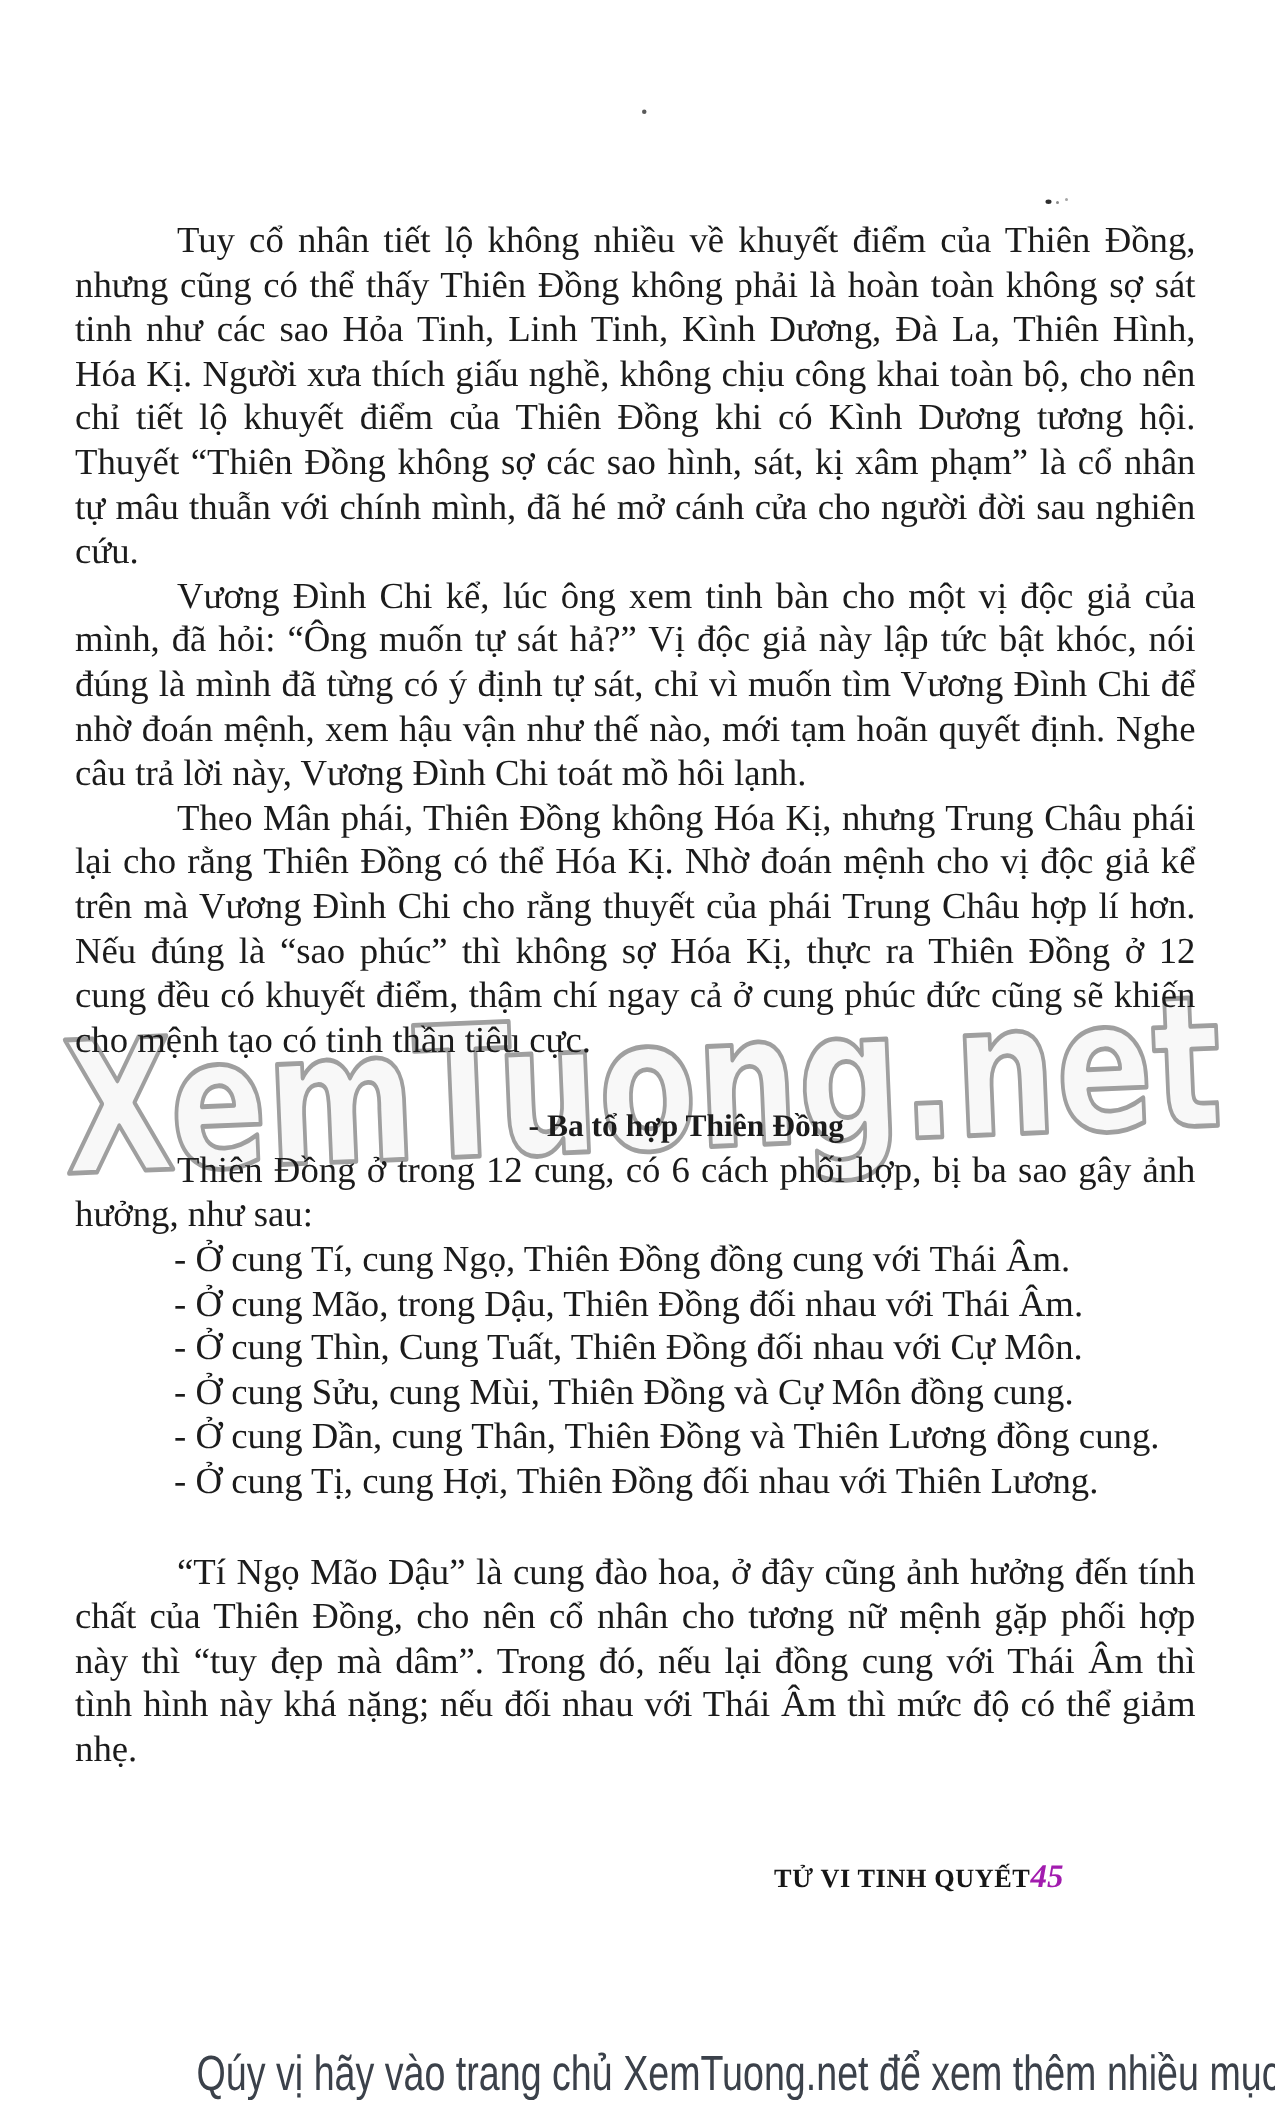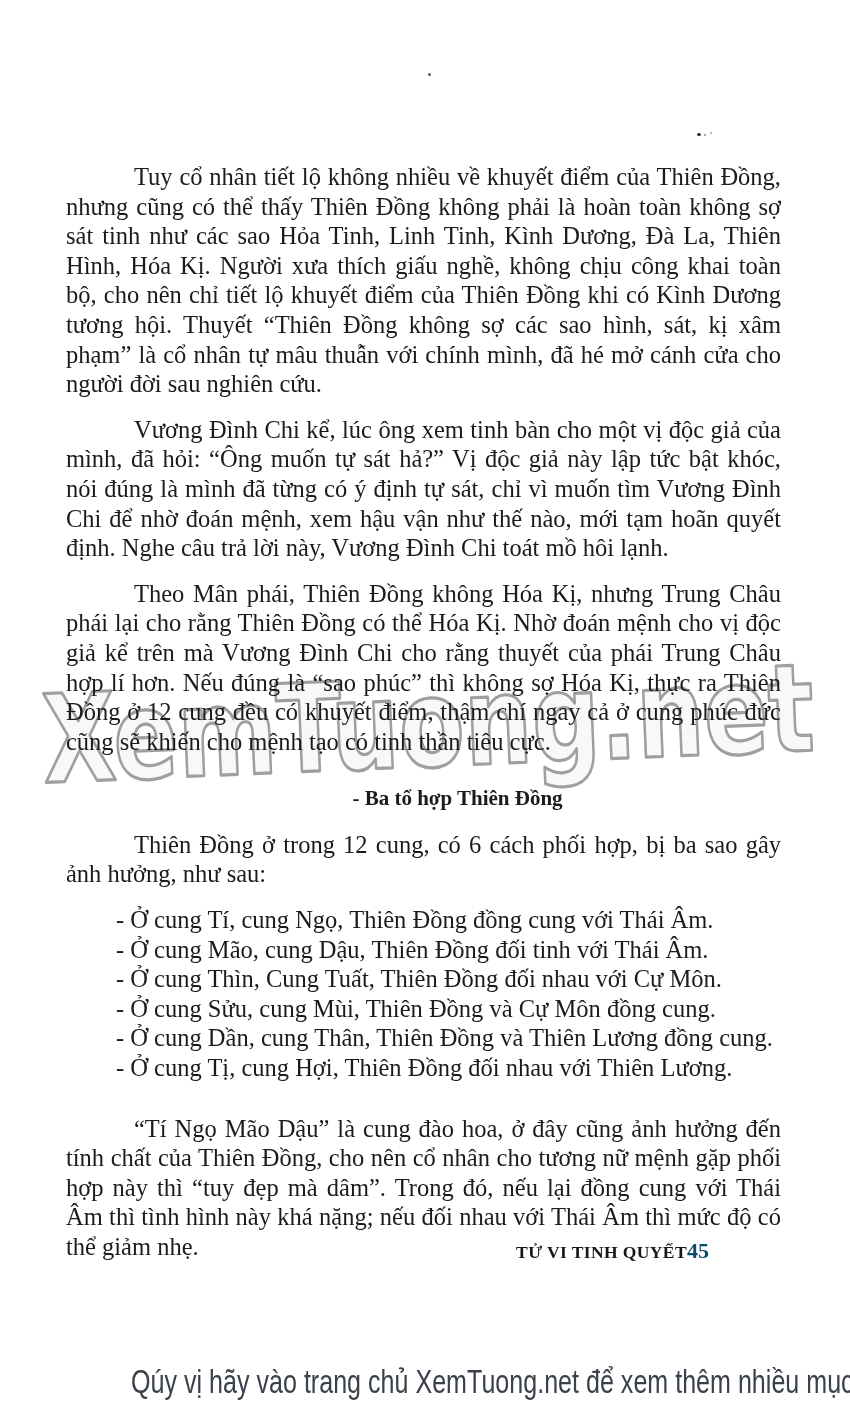--- a/index.html
+++ b/index.html
@@ -46,21 +46,21 @@
     left: 50px;
     right: 53px;
     top: 146px;
     z-index: 2;
     color: #1b1b1b;
     font-size: 24.5px;
     line-height: 29.6px;
     text-align: justify;
   }
   .para {
-    margin: 16px;
+    margin: 0;
     text-indent: 68px;
   }
   .subhead {
     margin: 28px 0 0 0;
     font-size: 21px;
     font-weight: bold;
     text-indent: 68px;
     text-align: center;
   }
   .bullets { margin: 0; }
@@ -84,23 +84,24 @@
   }
   .running-title {
     font-family: "Liberation Serif", serif;
     font-weight: bold;
     font-size: 17.5px;
     letter-spacing: 0.4px;
     color: #171717;
   }
   .page-number {
     font-family: "Liberation Serif", serif;
+    font-style: italic;
     font-weight: bold;
     font-size: 22px;
-    color: #0c4a6e;
+    color: #a21caf;
     margin-right: 88px;
   }
 
   
   .site-banner {
     position: absolute;
     left: 0;
     right: 0;
     bottom: 4px;
     height: 44px;
@@ -138,21 +139,21 @@
     <p class="para">Tuy cổ nhân tiết lộ không nhiều về khuyết điểm của Thiên Đồng, nhưng cũng có thể thấy Thiên Đồng không phải là hoàn toàn không sợ sát tinh như các sao Hỏa Tinh, Linh Tinh, Kình Dương, Đà La, Thiên Hình, Hóa Kị. Người xưa thích giấu nghề, không chịu công khai toàn bộ, cho nên chỉ tiết lộ khuyết điểm của Thiên Đồng khi có Kình Dương tương hội. Thuyết “Thiên Đồng không sợ các sao hình, sát, kị xâm phạm” là cổ nhân tự mâu thuẫn với chính mình, đã hé mở cánh cửa cho người đời sau nghiên cứu.</p>
     <p class="para">Vương Đình Chi kể, lúc ông xem tinh bàn cho một vị độc giả của mình, đã hỏi: “Ông muốn tự sát hả?” Vị độc giả này lập tức bật khóc, nói đúng là mình đã từng có ý định tự sát, chỉ vì muốn tìm Vương Đình Chi để nhờ đoán mệnh, xem hậu vận như thế nào, mới tạm hoãn quyết định. Nghe câu trả lời này, Vương Đình Chi toát mồ hôi lạnh.</p>
     <p class="para">Theo Mân phái, Thiên Đồng không Hóa Kị, nhưng Trung Châu phái lại cho rằng Thiên Đồng có thể Hóa Kị. Nhờ đoán mệnh cho vị độc giả kể trên mà Vương Đình Chi cho rằng thuyết của phái Trung Châu hợp lí hơn. Nếu đúng là “sao phúc” thì không sợ Hóa Kị, thực ra Thiên Đồng ở 12 cung đều có khuyết điểm, thậm chí ngay cả ở cung phúc đức cũng sẽ khiến cho mệnh tạo có tinh thần tiêu cực.</p>
 
     <h3 class="subhead">- Ba tổ hợp Thiên Đồng</h3>
 
     <p class="para">Thiên Đồng ở trong 12 cung, có 6 cách phối hợp, bị ba sao gây ảnh hưởng, như sau:</p>
 
     <div class="bullets">
       <div class="bullet-line">- Ở cung Tí, cung Ngọ, Thiên Đồng đồng cung với Thái Âm.</div>
-      <div class="bullet-line">- Ở cung Mão, cung Dậu, Thiên Đồng đối tinh với Thái Âm.</div>
+      <div class="bullet-line">- Ở cung Mão, trong Dậu, Thiên Đồng đối nhau với Thái Âm.</div>
       <div class="bullet-line">- Ở cung Thìn, Cung Tuất, Thiên Đồng đối nhau với Cự Môn.</div>
       <div class="bullet-line">- Ở cung Sửu, cung Mùi, Thiên Đồng và Cự Môn đồng cung.</div>
       <div class="bullet-line">- Ở cung Dần, cung Thân, Thiên Đồng và Thiên Lương đồng cung.</div>
       <div class="bullet-line">- Ở cung Tị, cung Hợi, Thiên Đồng đối nhau với Thiên Lương.</div>
     </div>
 
     <p class="para spaced-top">“Tí Ngọ Mão Dậu” là cung đào hoa, ở đây cũng ảnh hưởng đến tính chất của Thiên Đồng, cho nên cổ nhân cho tương nữ mệnh gặp phối hợp này thì “tuy đẹp mà dâm”. Trong đó, nếu lại đồng cung với Thái Âm thì tình hình này khá nặng; nếu đối nhau với Thái Âm thì mức độ có thể giảm nhẹ.</p>
   </main>
 
   <footer class="page-footer">

